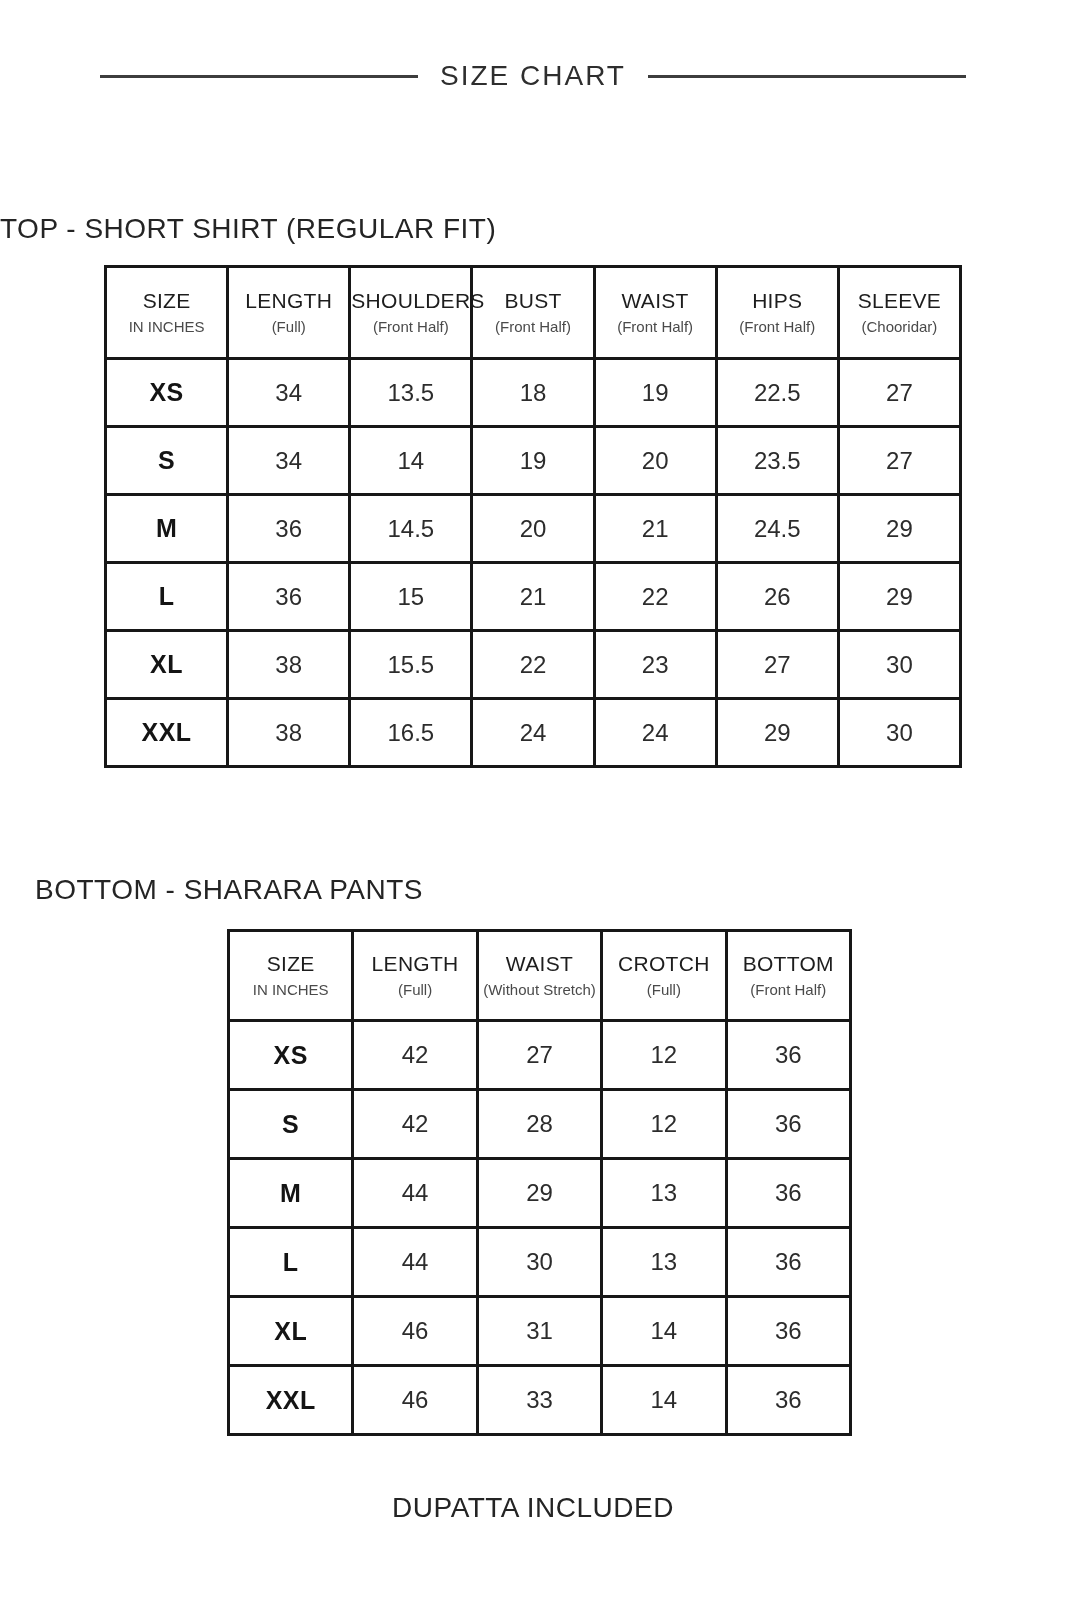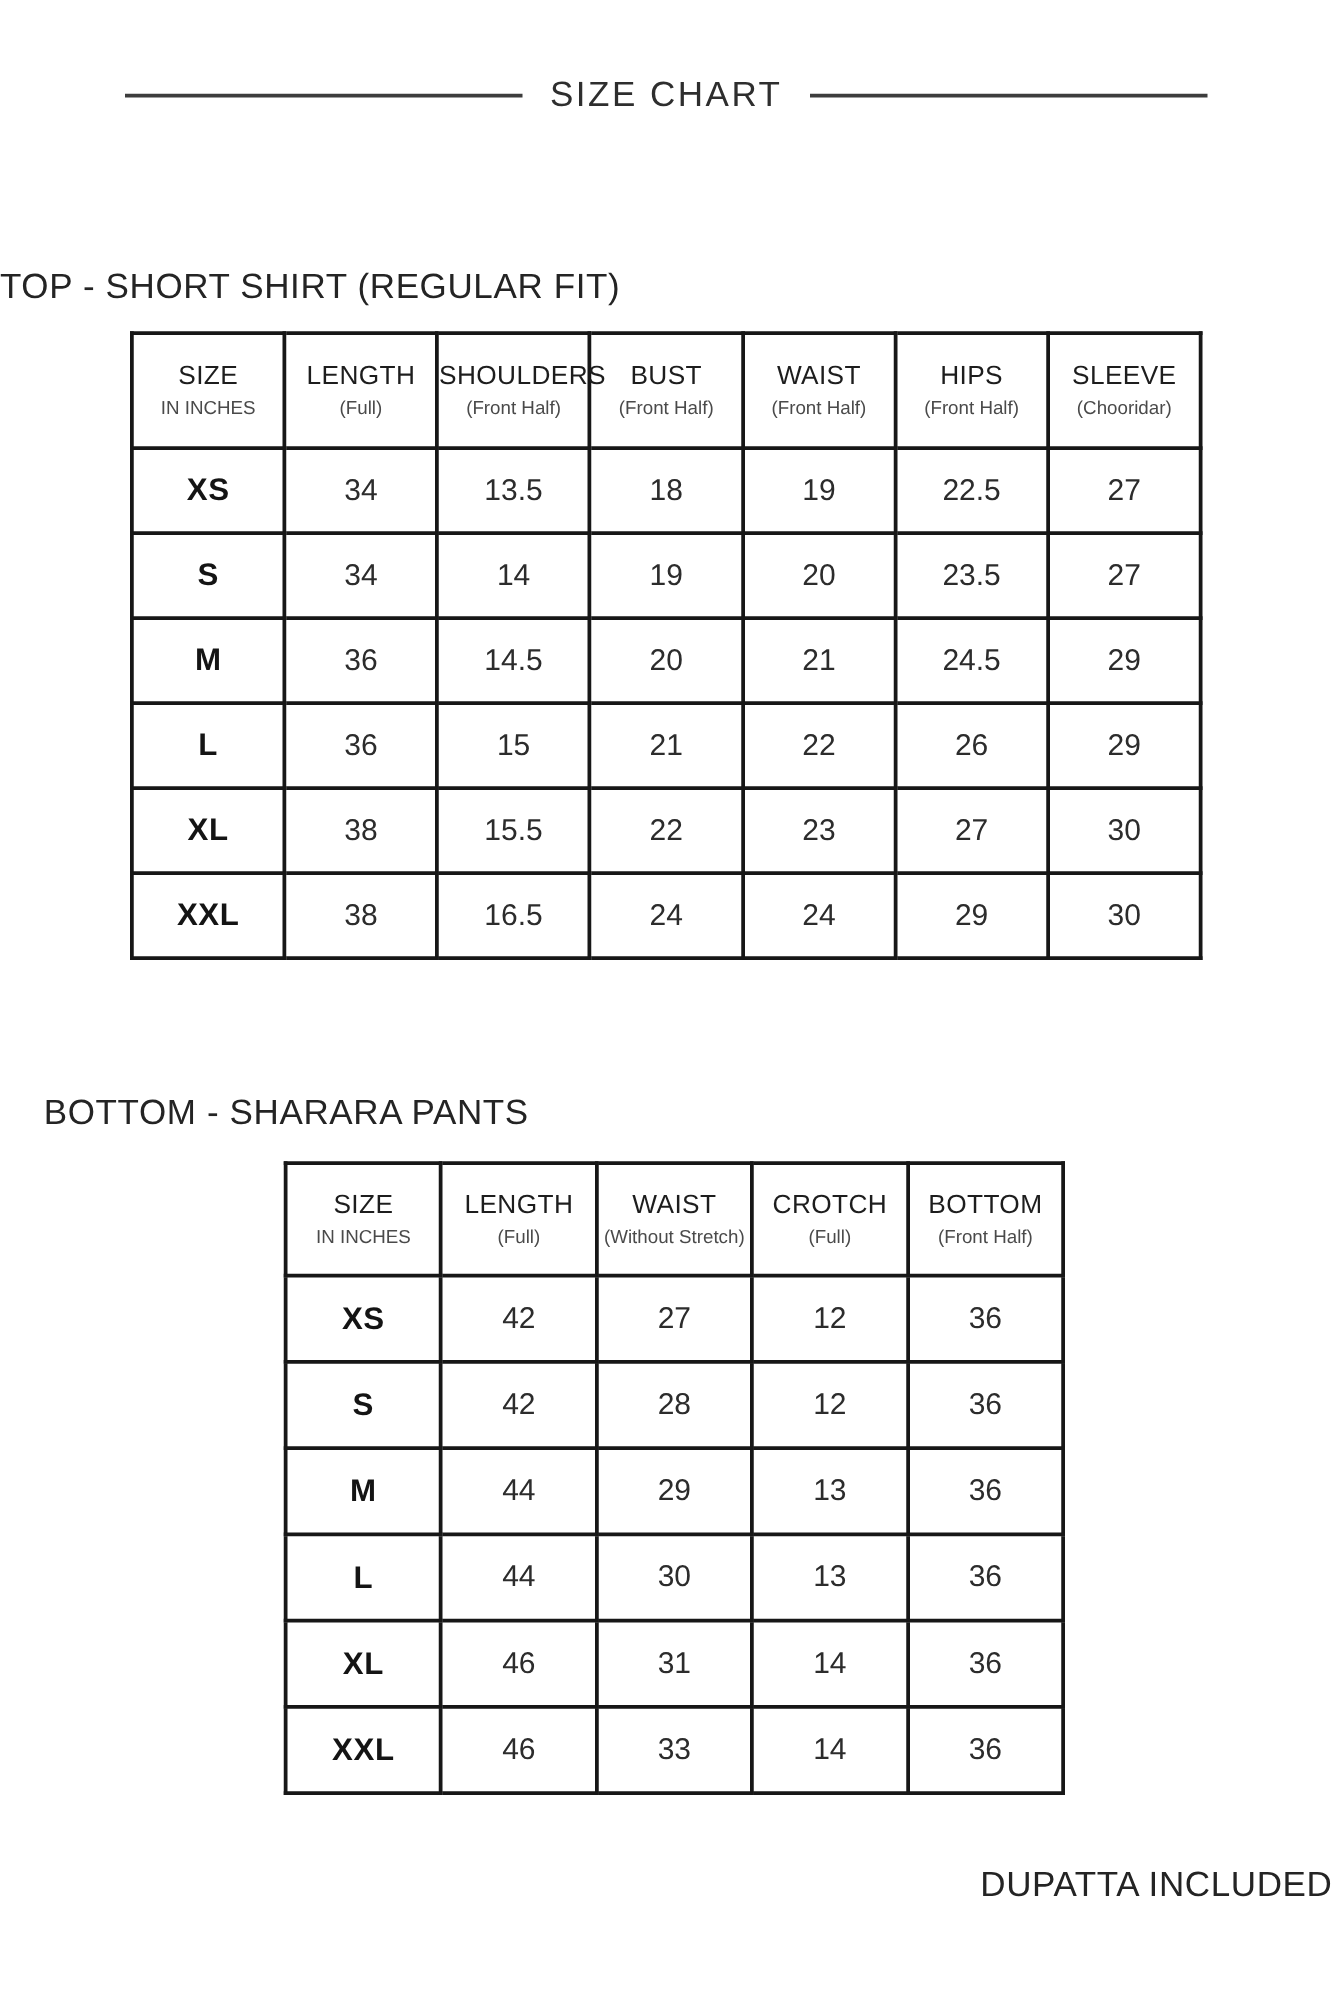--- a/index.html
+++ b/index.html
@@ -120,21 +120,21 @@
     font-size: 24px;
     font-weight: 400;
     color: #2c2c2c;
   }
 
   .footer-note {
     position: absolute;
     top: 1492px;
     left: 0;
     width: 100%;
-    text-align: right;
+    text-align: center;
     font-size: 28px;
     font-weight: 400;
     letter-spacing: 0.5px;
     color: #242424;
   }
 </style>
 </head>
 <body>
 
 <div class="page">

